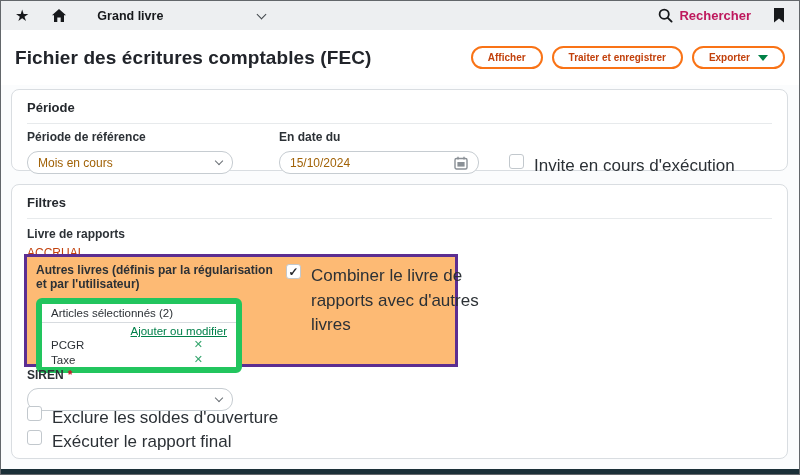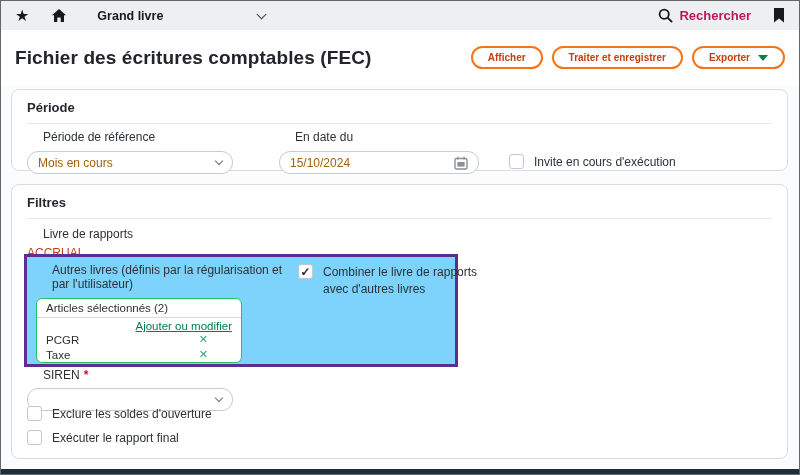--- a/index.html
+++ b/index.html
@@ -37,45 +37,45 @@
 
   
   .card { position:absolute; left:10px; right:11px; background:#ffffff;
           border:1px solid #d9dde1; border-radius:8px; }
   .card-periode { top:88px; height:82px; }
   .card-filtres { top:183px; height:275px; }
   .card-heading { font-size:13px; font-weight:bold; color:#24282d; padding:10px 15px 8px 15px; }
   .card-divider { border:none; border-top:1px solid #e7eaec; margin:0 15px; }
 
   
-  .field-label { font-size:12px; font-weight:normal; color:#2c3136;margin-left:16px; }
+  .field-label { font-size:12px; font-weight:bold; color:#2c3136; }
   .control { display:flex; align-items:center; justify-content:space-between; height:23px;
              border:1px solid #c6ccd1; border-radius:11px; background:#fff; padding:0 10px;
              font-size:12px; color:#a16207; cursor:pointer; }
   .control .chev { width:6px; height:6px; border-color:#6a7075; }
   .cb-row { display:flex; align-items:flex-start; gap:10px; cursor:pointer; }
   .checkbox { width:15px; height:15px; border:1px solid #c2c8cd; border-radius:3px; background:#fff;
               flex:0 0 auto; display:flex; align-items:center; justify-content:center;
               font-size:12px; font-weight:bold; color:#26292d; line-height:1; }
-  .cb-label { font-size:12px; color:#2c3136; line-height:1.45; }
+  .cb-label { font-size:17px; color:#2c3136; line-height:1.45; }
 
   .periode-row { display:flex; align-items:flex-start; padding:6px 15px 0 15px; }
   .fcol { display:flex; flex-direction:column; gap:7px; }
   .fcol-ref { width:206px; margin-right:46px; }
   .fcol-date { width:200px; }
   .invite-cb { margin-left:30px; margin-top:24px; }
 
   
   .livre-block { padding:8px 15px 0 15px; }
   .livre-value { font-size:12px; color:#c2410c; margin-top:5px; }
   .hl-box { position:absolute; left:12px; top:69px; width:434px; height:113px;
-            border:3px solid #5c2e91; background:#7dd3fc; padding:6px 9px; display:flex; }
+            border:3px solid #5c2e91; background:#fdba74; padding:6px 9px; display:flex; }
   .hl-left { width:262px; }
   .autres-label { width:250px; }
-  .listbox { width:206px; border:1px solid #22c55e; border-radius:6px; margin-top:7px;
+  .listbox { width:206px; border:6px solid #22c55e; border-radius:6px; margin-top:7px;
              font-size:11.5px; color:#2c3136; background:#fff; }
   .listbox-header { padding:3px 9px 3px 9px; border-bottom:1px solid #d7dbdf; }
   .listbox-linkrow { text-align:right; padding:2px 9px 0 9px; }
   .green-link { color:#00804a; text-decoration:underline; cursor:pointer; font-size:11.5px; }
   .listbox-item { display:flex; align-items:flex-end; justify-content:space-between;
                   padding:1px 9px 1px 9px; }
   .item-x { color:#33a46c; font-size:11px; cursor:pointer; margin-right:24px; }
   .hl-right { padding-top:1px; }
   .combiner .cb-label { width:176px; }
 

